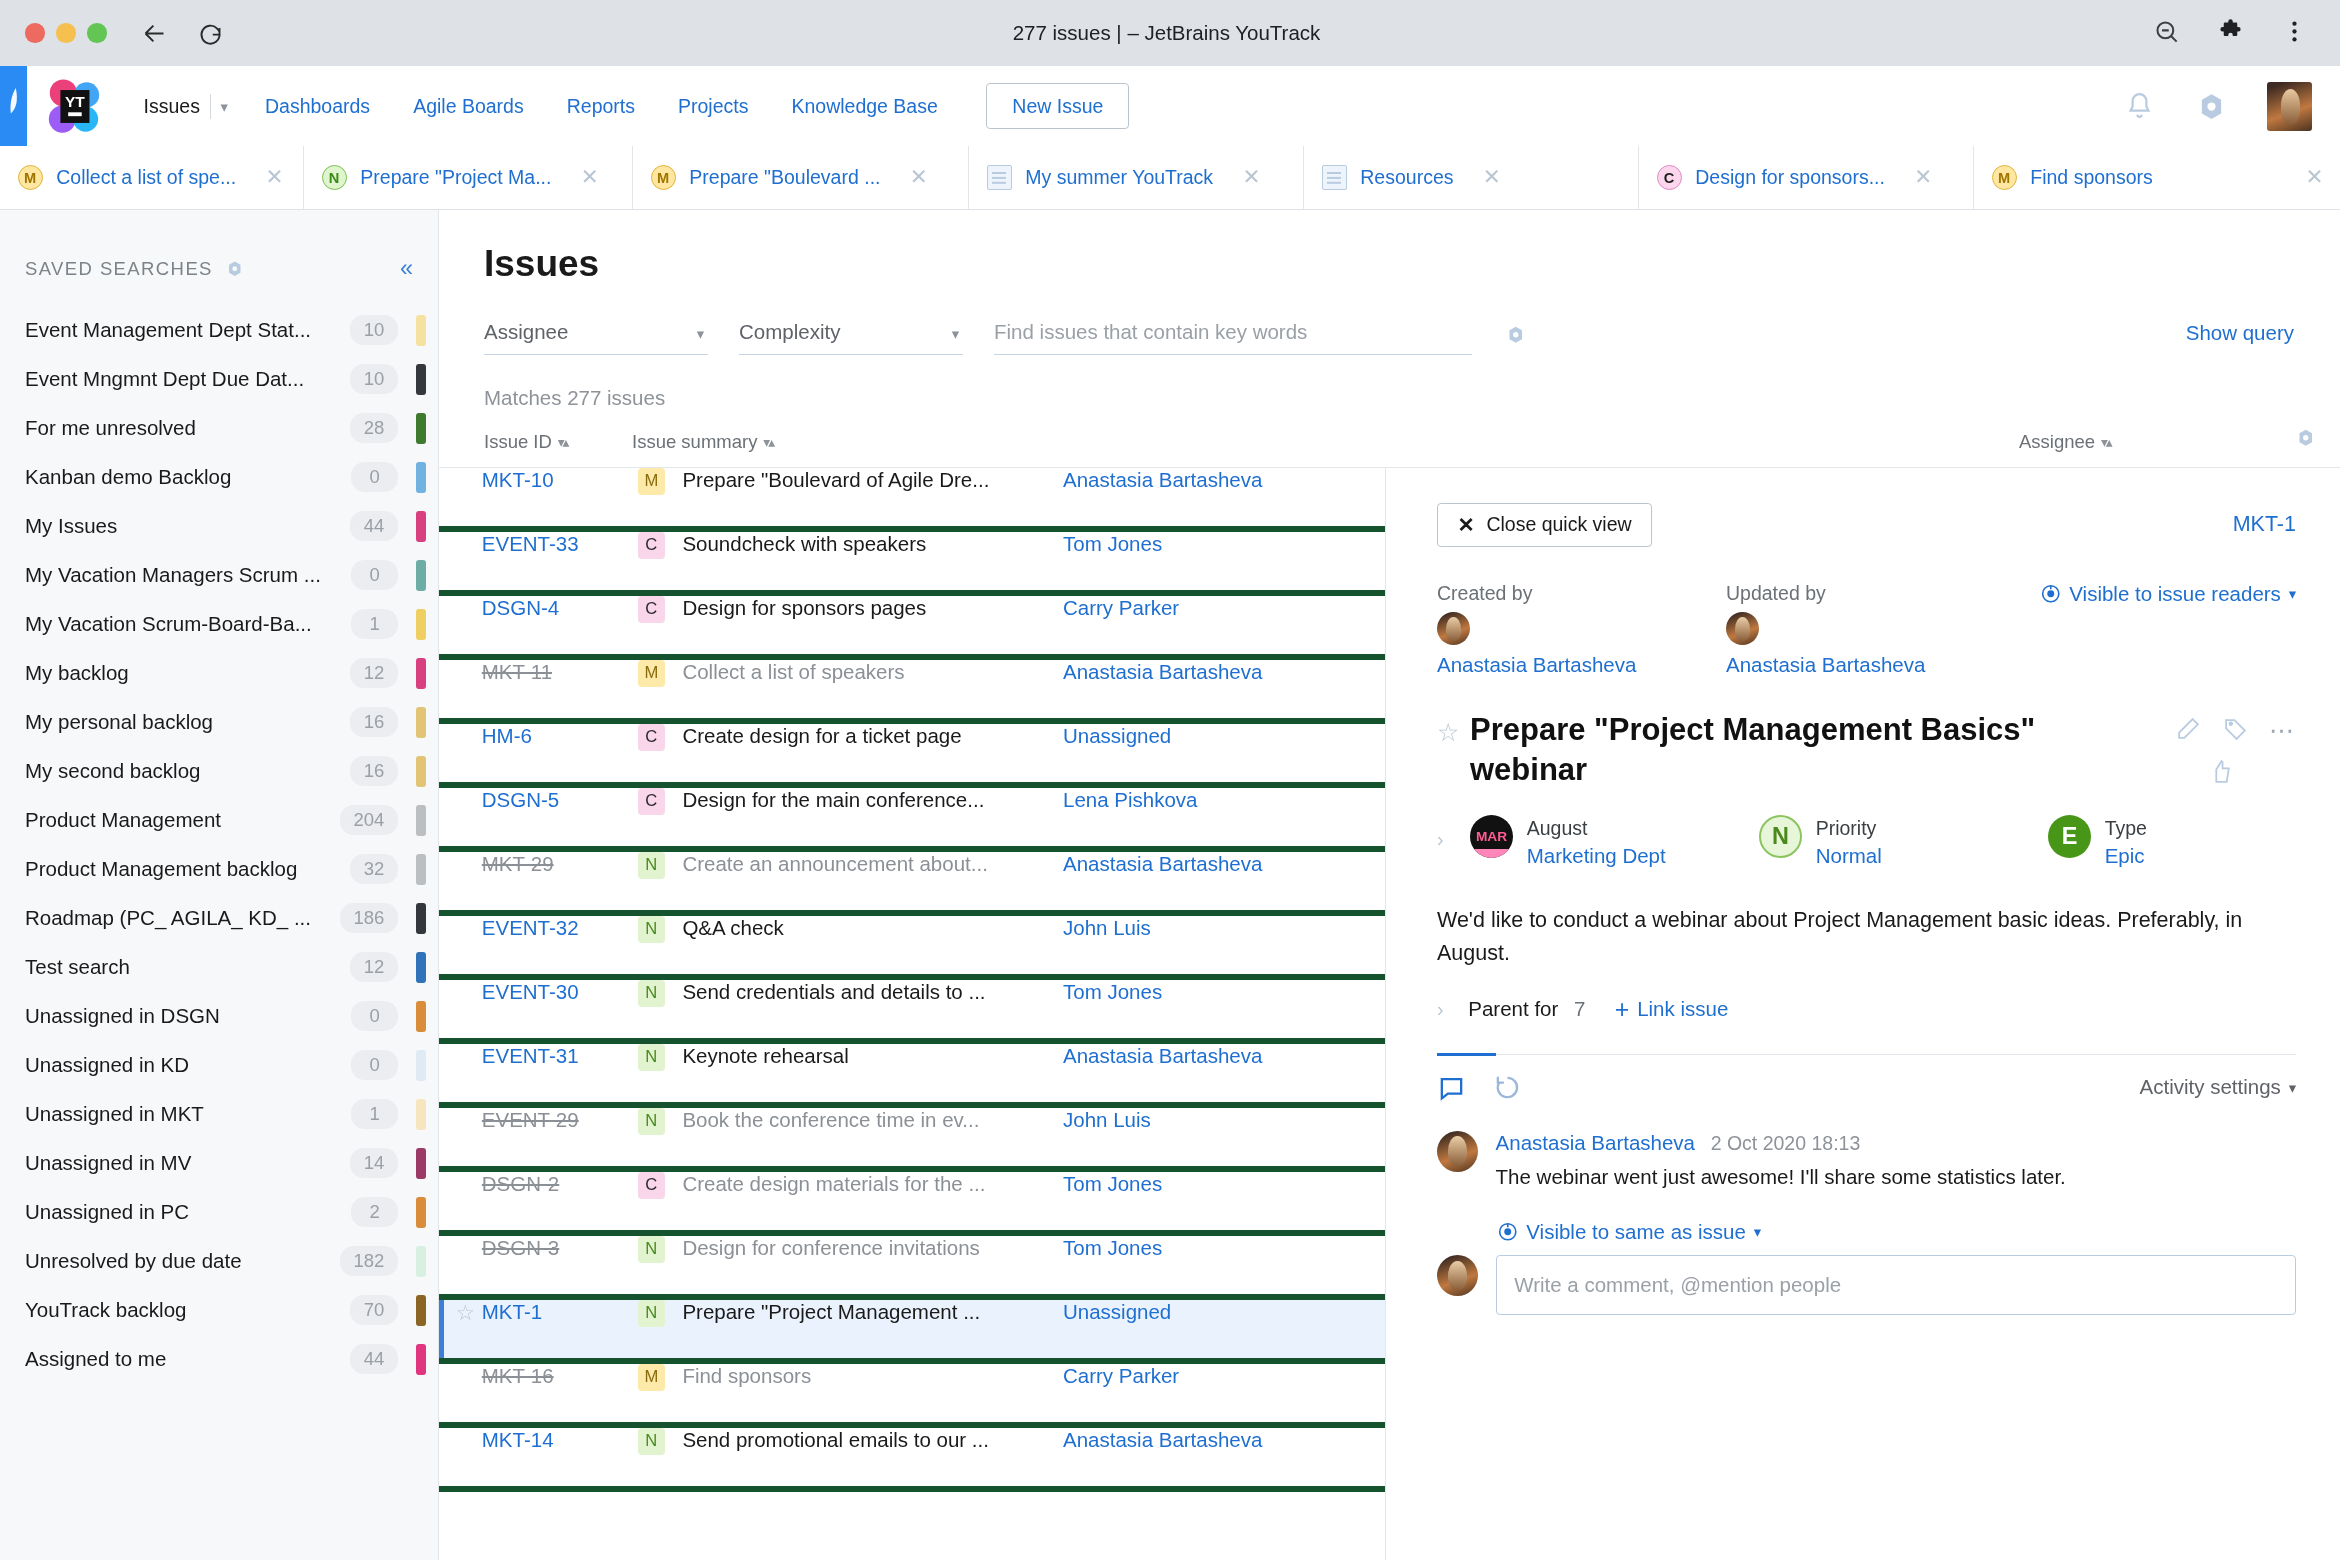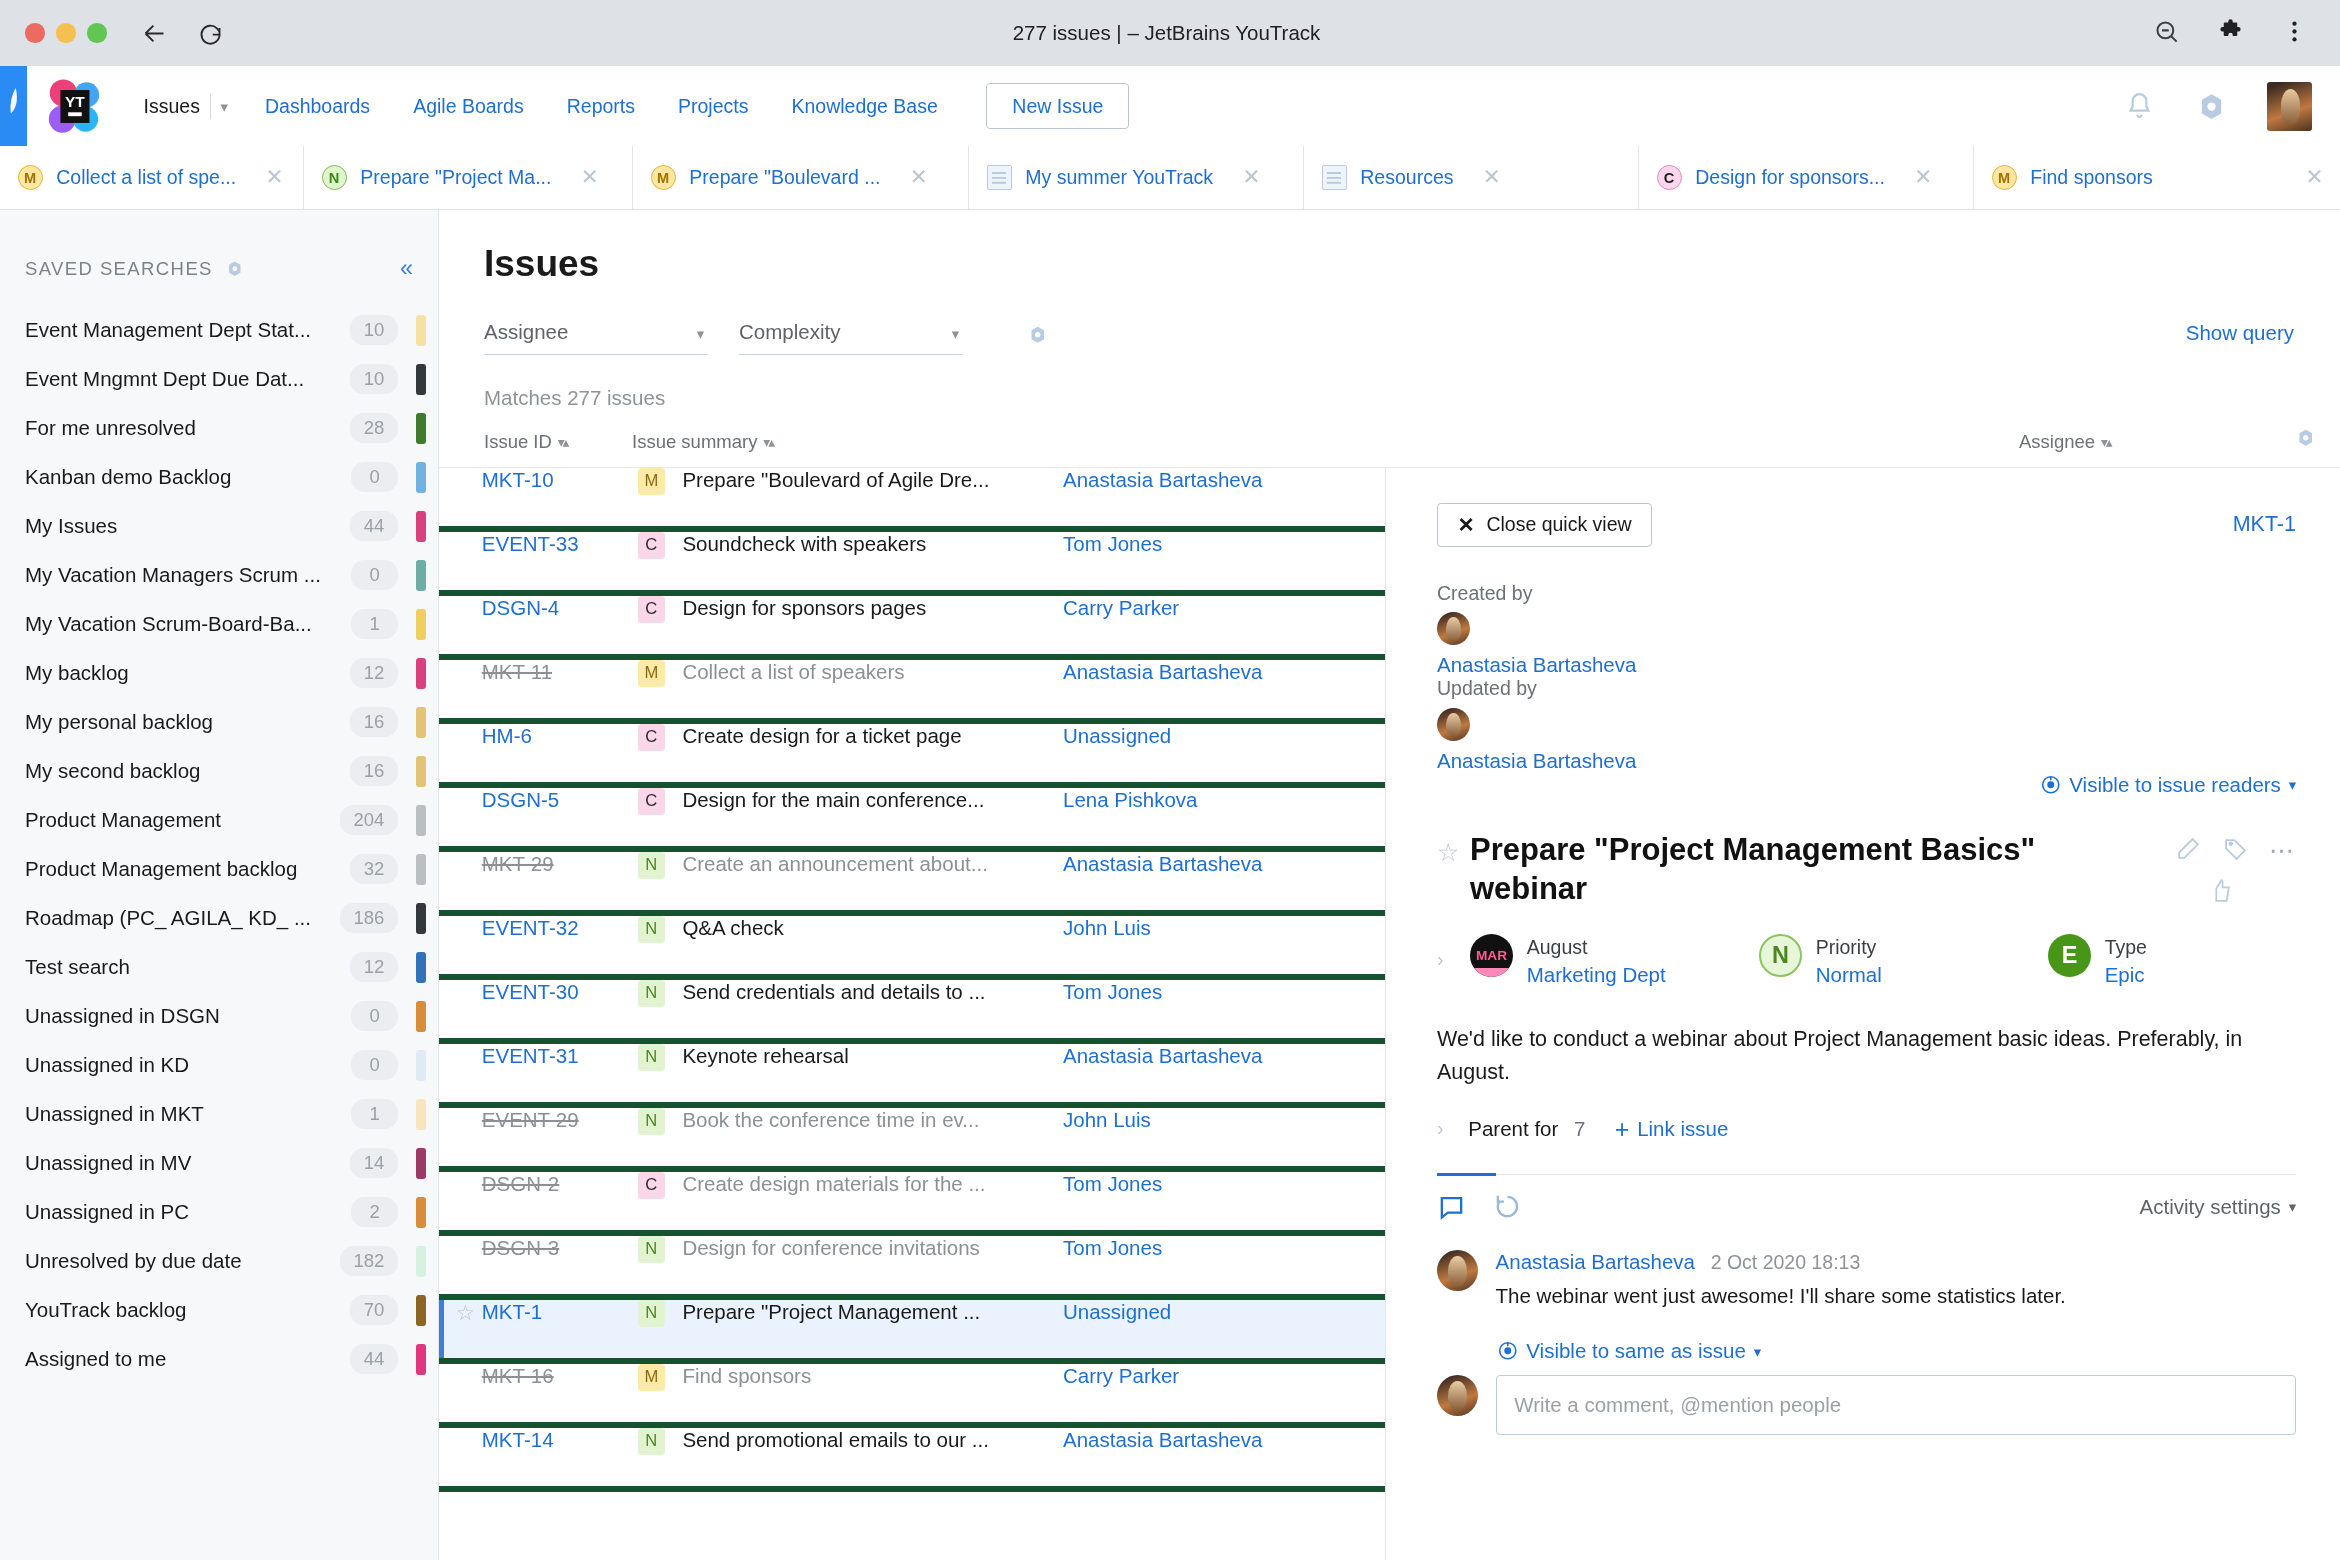--- a/index.html
+++ b/index.html
@@ -157,21 +157,21 @@
   
   .quickview { flex: 1 1 auto; border-left: 1px solid #e3e6ea; padding: 35px 45px 0 51px; overflow: hidden; min-width: 0; }
   .qv-top { display: flex; align-items: center; }
   .qv-close {
     border: 1px solid #bcc4cd; border-radius: 3.9px; padding: 8.8px 19.5px; font-size: 19.5px;
     color: #1a1a1a; display: flex; align-items: center; gap: 11.7px; background:#fff;
   }
   .qv-close .x { font-size: 20.5px; font-weight: 700; }
   .qv-issue-id { margin-left: auto; font-size: 21.5px; color: #1f6fd0; }
 
-  .qv-meta { display: flex; align-items: flex-start; margin-top: 35px; flex-direction: column; }
+  .qv-meta { display: flex; align-items: flex-start; margin-top: 35px; }
   .qv-meta-col { width: 289px; }
   .qv-meta-label { font-size: 19.5px; color: #6b7176; }
   .qv-person { display: flex; flex-direction: column; gap: 7.8px; margin-top: 7.8px; }
   .qv-av {
     width: 33px; height: 33px; border-radius: 50%;
     background: linear-gradient(160deg,#3d2a22 10%,#8b5a33 40%,#c07840 60%,#4a3320 100%);
     position: relative; overflow:hidden;
   }
   .qv-av::after{content:""; position:absolute; left:28%; top:14%; width:46%; height:72%;
     border-radius:50% 50% 42% 42%; background:linear-gradient(180deg,#e9cda6,#8a5f3a);}
@@ -505,20 +505,23 @@
       <div class="page-title">Issues</div>
 
       <div class="filters">
         <div class="filter-field">
           <span class="fl">Assignee</span>
           <span class="fcaret">▾</span>
         </div>
         <div class="filter-field">
           <span class="fl">Complexity</span>
           <span class="fcaret">▾</span>
+        </div>
+        <div class="search-field">
+          <span class="fl">Find issues that contain key words</span>
         </div>
         <div class="search-gear">
           <svg viewBox="0 0 24 24" fill="currentColor">
               <path d="M12 3l7 4v10l-7 4-7-4V7l7-4zm0 6a3 3 0 1 0 0 6 3 3 0 0 0 0-6z"></path>
             </svg>
         </div>
         <div class="show-query">Show query</div>
       </div>
 
       <div class="matches">Matches 277 issues</div>

